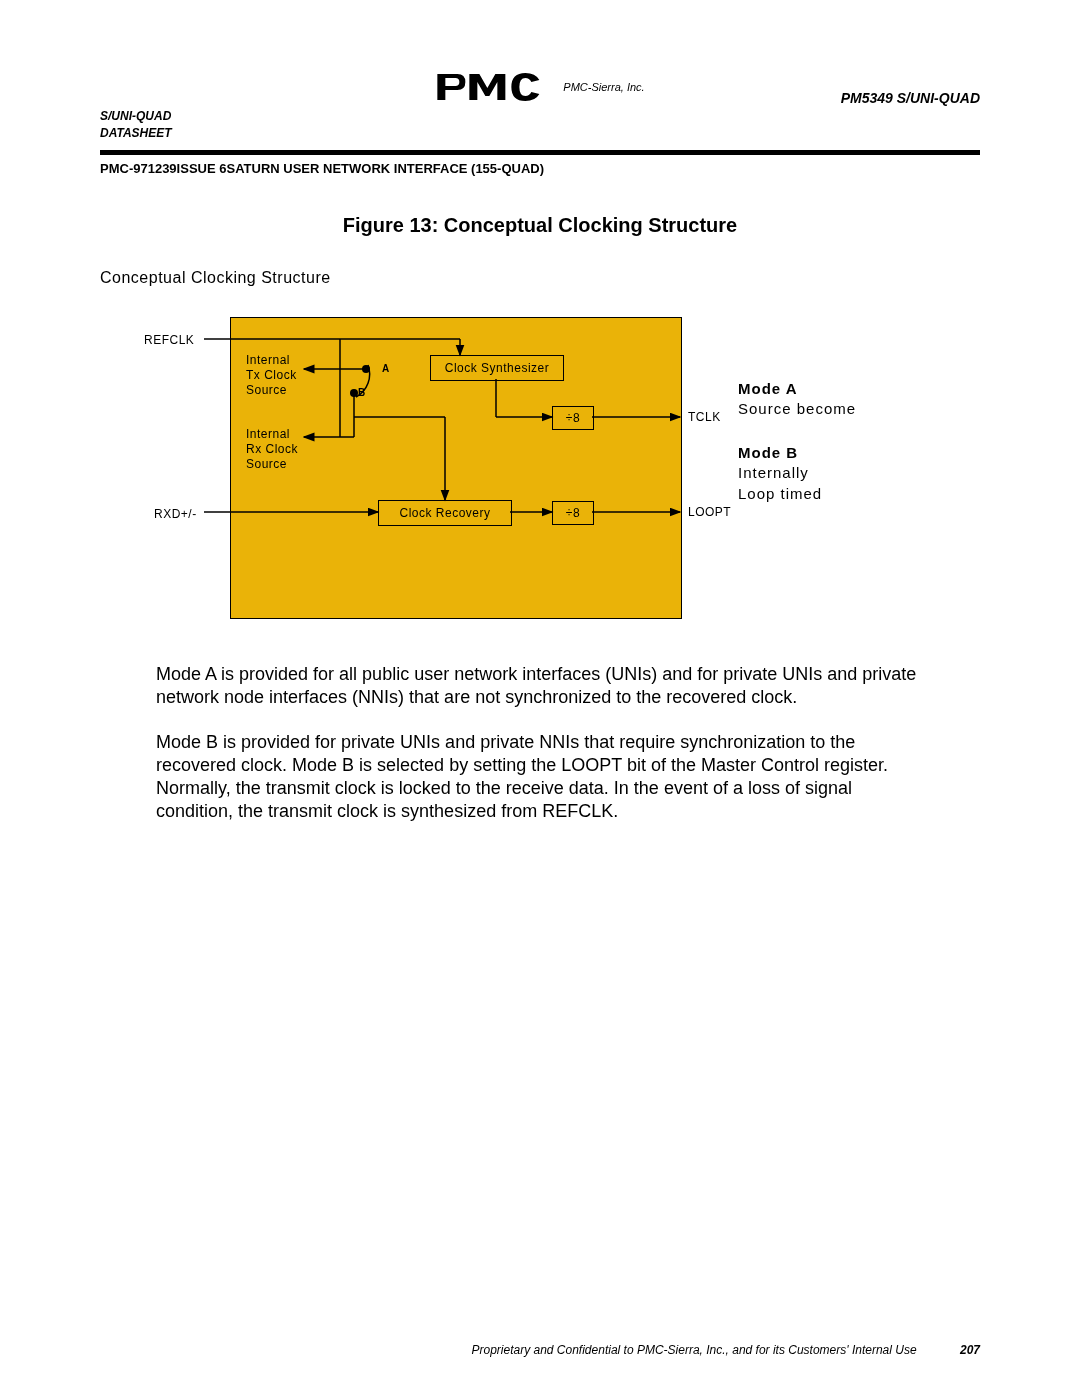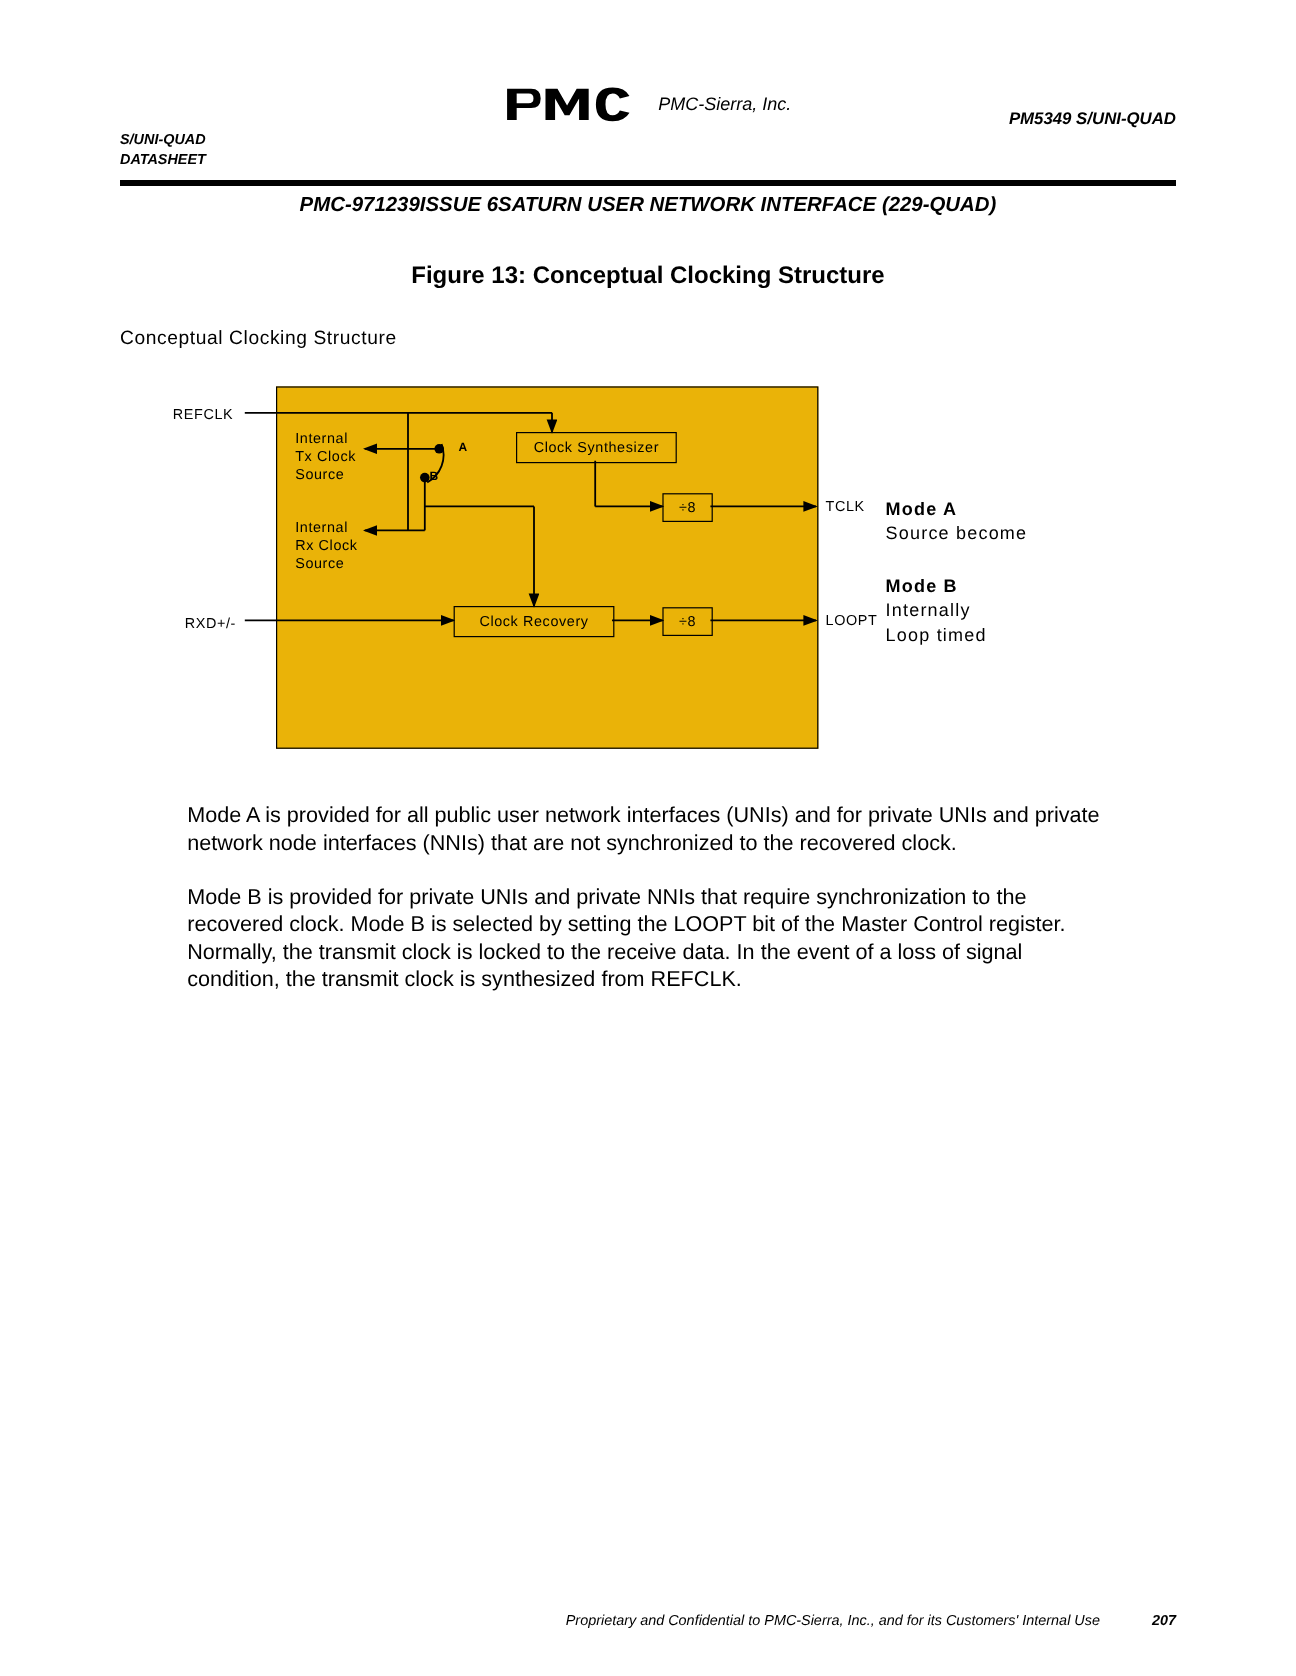--- a/index.html
+++ b/index.html
@@ -32,42 +32,41 @@
     position: absolute;
     left: 50%;
     transform: translateX(-50%);
     top: 0;
     display: flex;
     align-items: center;
     gap: 8px;
   }
   .hdr-mid .logo-text {
     font-style: italic;
-    font-size: 15px;
+    font-size: 11px;
   }
   .hdr-right {
     position: absolute;
     right: 0;
     top: 20px;
     font-style: italic;
     font-weight: bold;
     font-size: 14px;
   }
   .thick-rule {
     border: none;
     border-top: 5px solid #000;
     margin: 0;
     width: 100%;
   }
   .subhdr {
     display: flex;
-    justify-content: center;
-    font-style: italic;
-    font-weight: bold;
-    font-size: 17px;
+    justify-content: flex-start;
+    font-weight: bold;
+    font-size: 13px;
     margin-top: 6px;
   }
   .fig-title {
     text-align: center;
     font-weight: bold;
     font-size: 20px;
     margin-top: 38px;
   }
   .fig-subtitle {
     text-align: left;
@@ -95,21 +94,20 @@
     align-items: center;
     justify-content: center;
     text-align: center;
     letter-spacing: 0.5px;
   }
   .mode-box {
     position: absolute;
     font-size: 15px;
     line-height: 1.35;
     letter-spacing: 1px;
-    margin-top: 31px;
   }
   .mode-box .mode-name { font-weight: bold; }
   .body-text {
     margin: 26px 56px 0 56px;
     font-size: 18px;
     line-height: 1.28;
     font-family: Arial, Helvetica, sans-serif;
   }
   .body-text p { margin: 0 0 22px 0; }
   .footer {
@@ -150,21 +148,21 @@
       <span class="logo-text">PMC-Sierra, Inc.</span>
     </div>
     <div class="hdr-right">PM5349 S/UNI-QUAD</div>
   </div>
 
   <hr class="thick-rule">
 
   <div class="subhdr">
     <span>PMC-971239</span>
     <span>ISSUE 6</span>
-    <span>SATURN USER NETWORK INTERFACE (229-QUAD)</span>
+    <span>SATURN USER NETWORK INTERFACE (155-QUAD)</span>
   </div>
 
   <div class="fig-title">Figure 13:  Conceptual Clocking Structure</div>
   <div class="fig-subtitle">Conceptual Clocking Structure</div>
 
   <div class="diagram-wrap">
 
     <div class="diag-block" style="left:110px; top:10px; width:450px; height:300px;"></div>
 
     <div class="diag-label" style="left:24px; top:26px;">REFCLK</div>

